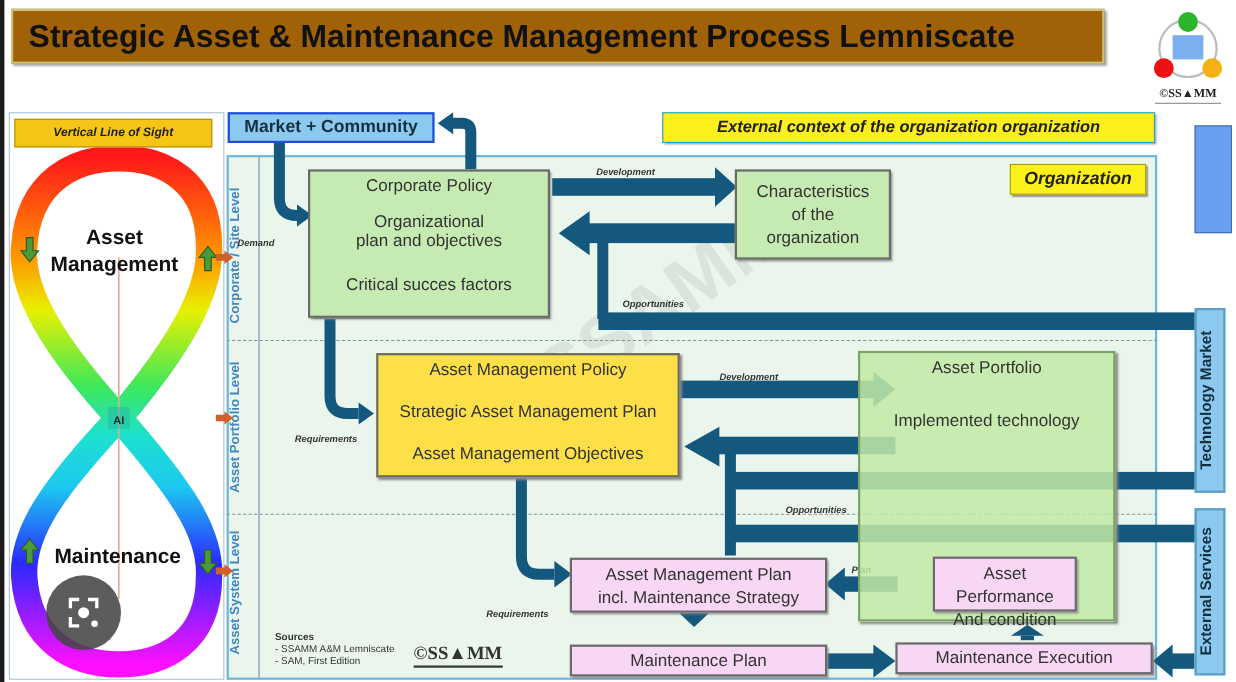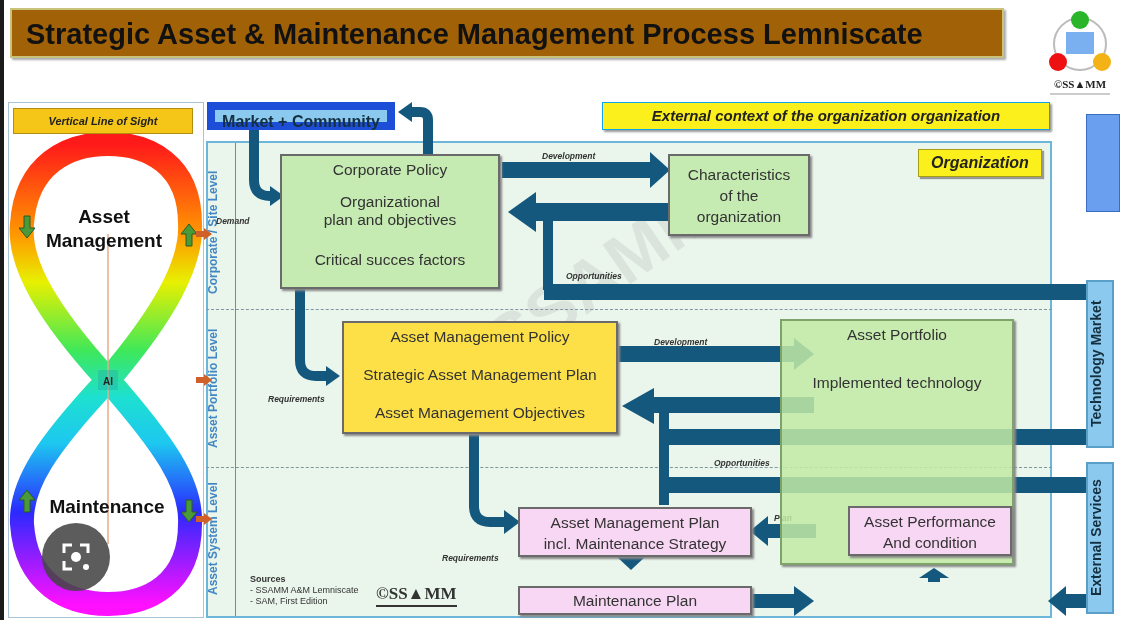--- a/index.html
+++ b/index.html
@@ -3,21 +3,21 @@
 <meta charset="utf-8">
 <style>
   *{box-sizing:border-box;margin:0;padding:0}
   body{width:1124px;height:620px;background:#1b1b1b;font-family:"Liberation Sans",sans-serif;position:relative;overflow:hidden}
   .canvas{position:absolute;left:4px;top:0;width:1120px;height:620px;background:#fff}
   .abs{position:absolute}
   .title-box{left:6px;top:8px;width:994px;height:50px;background:#a16207;border:2px solid #c9c27a;box-shadow:2px 2px 2px #aaa;font-weight:bold;font-size:29px;padding:8px 0 0 14px;color:#111}
   .logo{left:1040px;top:10px;width:72px;height:92px}
   .vls-panel{left:4px;top:102px;width:196px;height:516px;border:1.5px solid #a8c4d6;background:#fff}
   .vls-label{left:9px;top:108px;width:180px;height:26px;background:#f5c518;border:1px solid #b18d12;font-weight:bold;font-style:italic;font-size:11px;text-align:center;line-height:24px;color:#222}
-  .market{left:203px;top:102px;width:188px;height:28px;background:#8cc9ef;border:8px solid #1d4ed8;font-weight:bold;font-size:16px;text-align:center;line-height:24px;color:#143040}
+  .market{left:203px;top:102px;width:188px;height:28px;background:#8cc9ef;border:2px solid #1d4ed8;font-weight:bold;font-size:16px;text-align:center;line-height:24px;color:#143040}
   .ext-context{left:598px;top:102px;width:448px;height:28px;background:#fbf01c;border:1px solid #0ea5e9;box-shadow:2px 2px 2px #999;font-weight:bold;font-style:italic;font-size:15px;text-align:center;line-height:26px;color:#222}
   .org-frame{left:202px;top:141px;width:846px;height:477px;background:#eaf6ec;border:2px solid #6cb7d9}
   .org-label{left:914px;top:149px;width:124px;height:28px;background:#fbf01c;border:1px solid #a59c17;box-shadow:2px 2px 1px #999;font-weight:bold;font-style:italic;font-size:16px;text-align:center;line-height:26px;color:#222}
   .level-col{left:202px;width:30px;border-right:1.5px solid #6c8ea2}
   .level-text{position:absolute;left:0;width:30px;color:#4287c4;font-weight:bold;font-size:12px;writing-mode:vertical-rl;transform:rotate(180deg);text-align:center}
   .dash{left:202px;width:846px;border-top:1.5px dashed #7f95a3}
   .box{position:absolute;border:2px solid #6a6a6a;box-shadow:2px 2px 2px #888;color:#333;text-align:center;font-size:15.5px}
   .green{background:#c6ebb2}
   .peach{background:#fde047}
   .pink{background:#f8d7f4}
@@ -178,26 +178,27 @@
   <div class="box portfolio" style="left:776px;top:319px;width:234px;height:246px">
     <div style="margin-top:5px">Asset Portfolio</div>
     <div style="margin-top:30px">Implemented technology</div>
   </div>
 
   <div class="box pink" style="left:514px;top:507px;width:234px;height:50px;line-height:21px;padding-top:3px">
     <div>Asset Management Plan</div>
     <div>incl. Maintenance Strategy</div>
   </div>
 
-  <div class="box pink" style="left:844px;top:506px;width:164px;height:50px;line-height:21px;padding-top:3px">
+  <div class="box pink" style="left:844px;top:506px;width:131px;height:50px;line-height:21px;padding-top:3px">
     <div>Asset Performance</div>
     <div>And condition</div>
   </div>
 
   <div class="box pink" style="left:514px;top:586px;width:234px;height:29px;line-height:25px">Maintenance Plan</div>
+  <div class="box pink" style="left:810px;top:584px;width:234px;height:29px;line-height:25px">Maintenance Execution</div>
 
   <div class="abs side-tab" style="left:1082px;top:280px;height:168px">Technology Market</div>
   <div class="abs side-tab" style="left:1082px;top:462px;height:152px">External Services</div>
   <div class="abs mini-panel"></div>
 
   <div class="abs sources">
     <div style="font-weight:bold">Sources</div>
     <div>- SSAMM A&amp;M Lemniscate</div>
     <div>- SAM, First Edition</div>
   </div>

